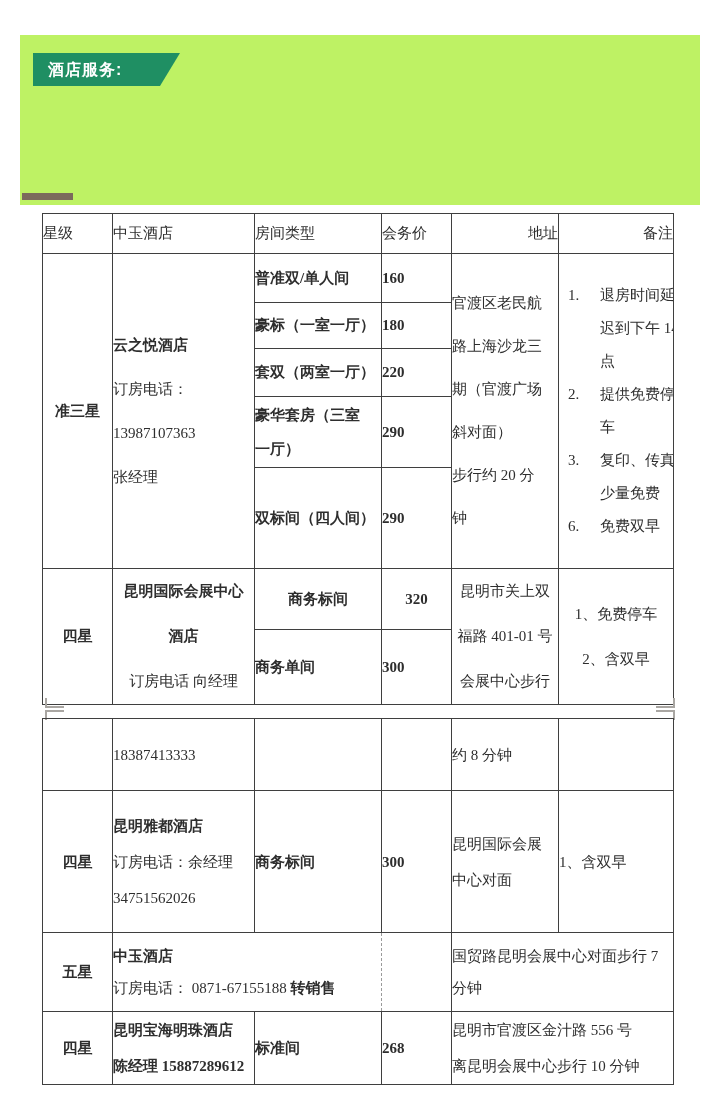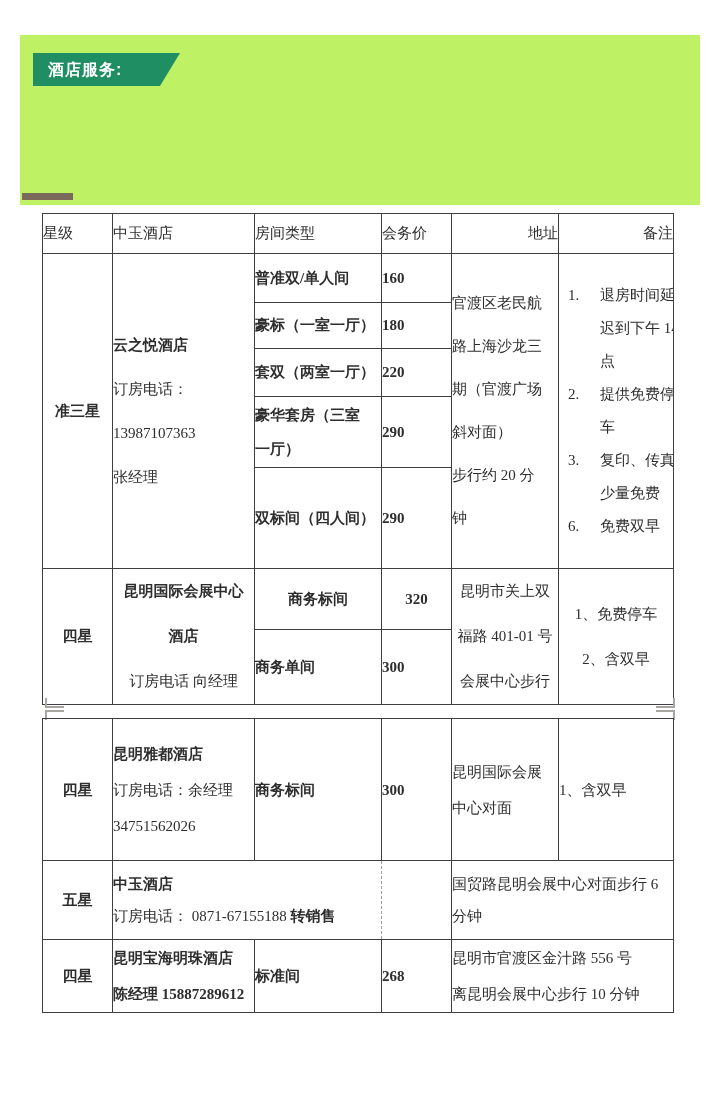--- a/index.html
+++ b/index.html
@@ -161,41 +161,49 @@
 <table class="t" style="left:42px;top:718px;">
   <colgroup>
     <col style="width:70px">
       <col style="width:142px">
       <col style="width:127px">
     <col style="width:70px">
       <col style="width:107px">
       <col style="width:115px">
   </colgroup>
   <tbody>
+      <tr style="height:72px">
+    <td></td>
+    <td class="vtop pt8 pl13 lh34">18387413333</td>
+    <td></td>
+    <td></td>
+    <td class="vtop pt8 pl8 lh34">约 8 分钟</td>
+    <td></td>
+  </tr>
   <tr style="height:142px">
     <td class="star-cell vtop pt6 lh36">四星</td>
     <td class="vtop pt6 pl13">
       <div class="b lh36">昆明雅都酒店</div>
       <div class="lh36">订房电话：余经理</div>
       <div class="lh36">34751562026</div>
     </td>
     <td class="room b pl8 vtop pt6 lh36">商务标间</td>
     <td class="b pl12 vtop pt6 lh36">300</td>
     <td class="vtop pt6 pl8 lines lh36">昆明国际会展
 中心对面</td>
     <td class="vtop pt6 pl8 lh36">1、含双早</td>
   </tr>
   <tr style="height:79px">
     <td class="star-cell vbot pb8 lh30">五星</td>
     <td colspan="2" class="vtop pt12 pl13 dashR">
       <div class="b lh32">中玉酒店</div>
       <div class="lh32"><span>订房电话：</span> <span>0871-67155188</span> <span class="b">转销售</span></div>
     </td>
     <td class="dashL"></td>
-    <td colspan="2" class="vtop pt12 pl8 lines lh32">国贸路昆明会展中心对面步行 6
+    <td colspan="2" class="vtop pt12 pl8 lines lh32">国贸路昆明会展中心对面步行 7
 分钟</td>
   </tr>
   <tr style="height:72px">
     <td class="star-cell vtop pt6 lh36">四星</td>
     <td class="vtop pt6 pl13">
       <div class="b lh36">昆明宝海明珠酒店</div>
       <div class="b lh36">陈经理 15887289612</div>
     </td>
     <td class="room b pl8 vbot lh30">标准间</td>
     <td class="b pl12 vbot lh30">268</td>

